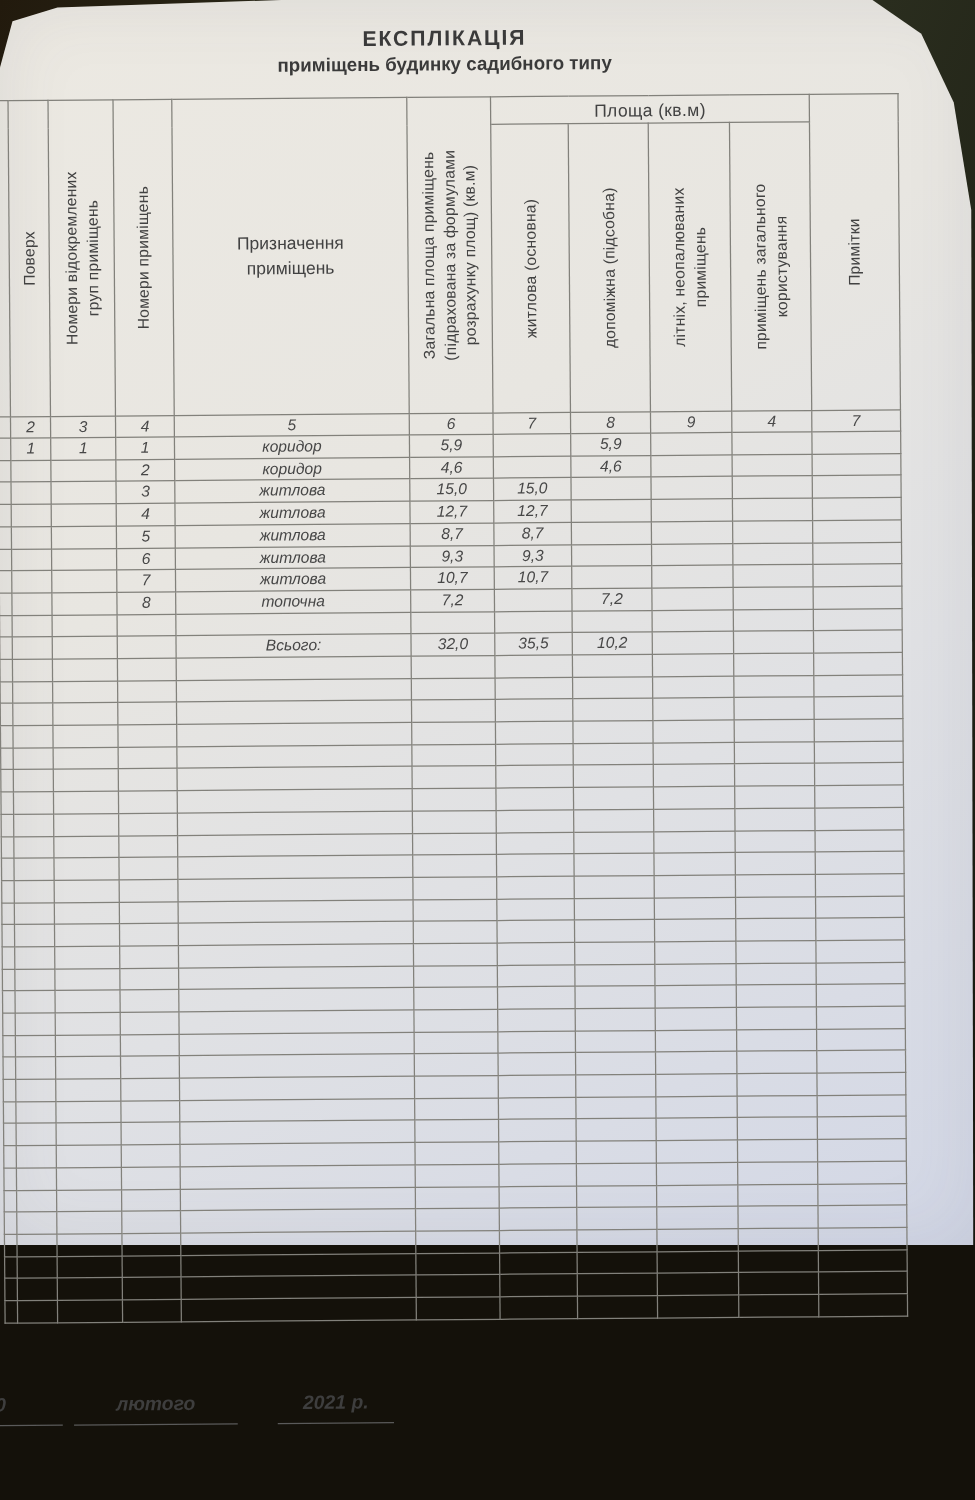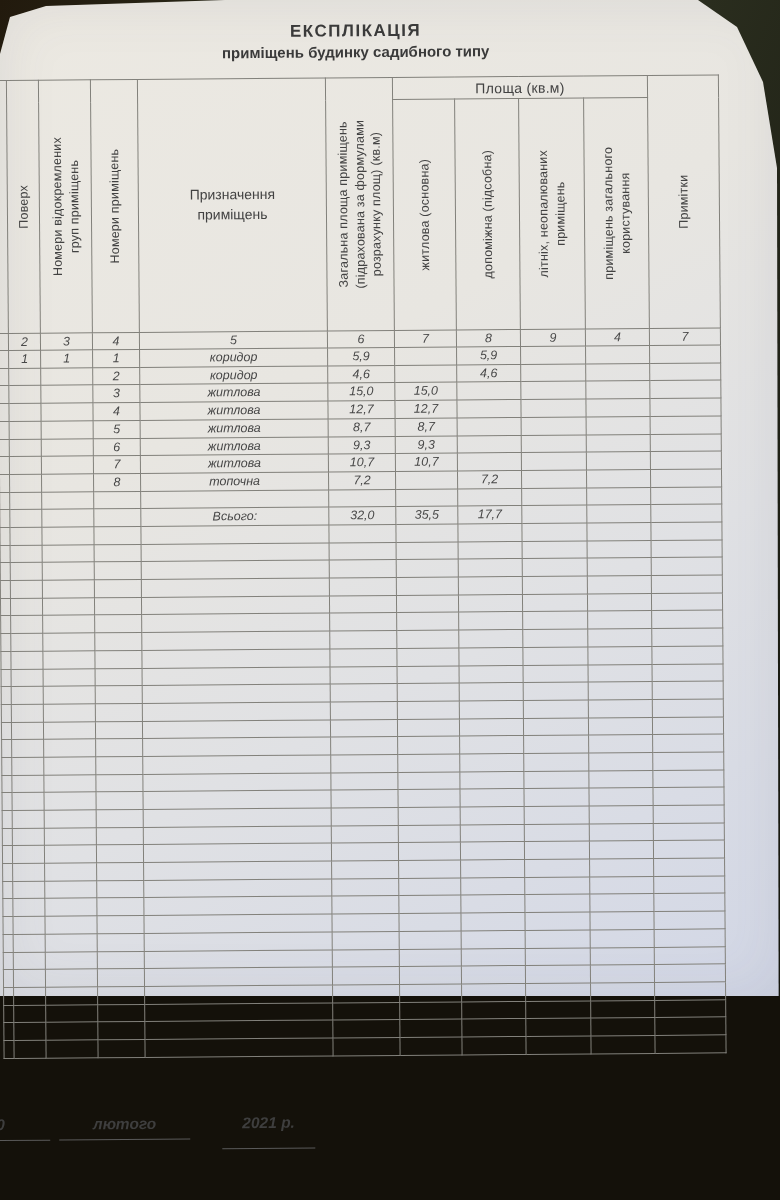--- a/index.html
+++ b/index.html
@@ -68,21 +68,21 @@
   .day-part {
     position:absolute; left:-8px; top:0; width:54px;
     border-bottom:1.6px solid #5a5a5a; padding-bottom:5px; height:19px;
   }
   .month-line {
     position:absolute; left:55px; top:0; width:131px; text-align:center;
     border-bottom:1.6px solid #5a5a5a; padding-bottom:5px; height:19px;
   }
   .year-line {
     position:absolute; left:218px; top:0; width:93px; text-align:center;
-    border-bottom:1.6px solid #5a5a5a; padding-bottom:15px; height:19px;
+    border-bottom:1.6px solid #5a5a5a; padding-bottom:5px; height:19px;
   }
 </style>
 </head>
 <body>
 
 <div class="scene">
   <div class="page">
     <div class="doc">
 
       <div class="title">ЕКСПЛІКАЦІЯ</div>
@@ -276,21 +276,21 @@
               <td></td>
             </tr>
             <tr>
               <td></td>
               <td></td>
               <td></td>
               <td></td>
               <td>Всього:</td>
               <td>32,0</td>
               <td>35,5</td>
-              <td>17,7</td>
+              <td>10,2</td>
               <td></td>
               <td></td>
               <td></td>
             </tr>
             <tr>
               <td></td>
               <td></td>
               <td></td>
               <td></td>
               <td></td>

